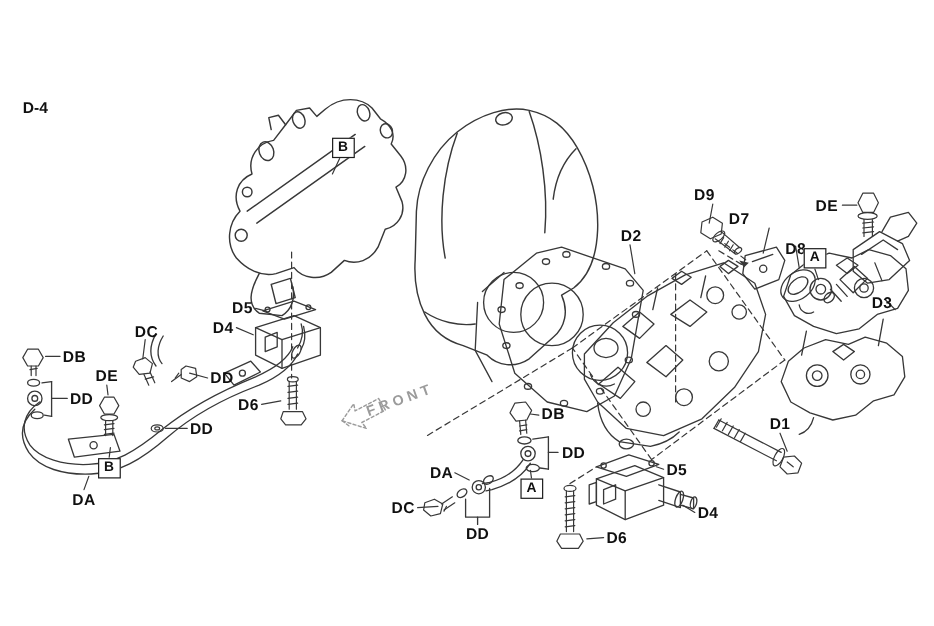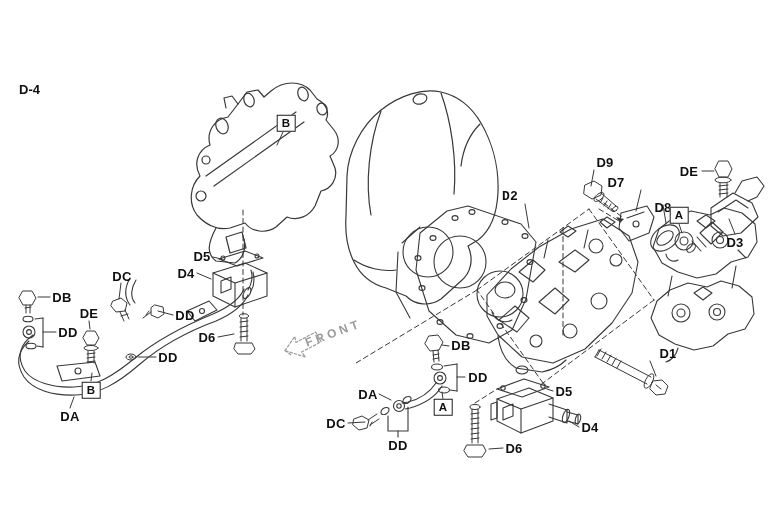--- a/index.html
+++ b/index.html
@@ -349,28 +349,28 @@
       <path d="M443,399 L442,392"></path>
       <path d="M348,423 L365,422"></path>
       <path d="M553,391 L547,389"></path>
       <path d="M579,427 L569,421"></path>
       <path d="M503,448 L489,449"></path>
     </g>
   </svg>
 
   <div id="callouts">
       <div class="callout boxed" style="left: 286px; top: 123px;">B</div>
-      <div class="callout" style="left: 605px; top: 162px; text-align: center;">D9</div>
+      <div class="callout" style="left: 587px; top: 162px; text-align: center;">D9</div>
       <div class="callout" style="left: 616px; top: 182px;">D7</div>
       <div class="callout" style="left: 689px; top: 171px;">DE</div>
       <div class="callout" style="left: 663px; top: 207px;">D8</div>
       <div class="callout boxed" style="left: 679px; top: 215px;">A</div>
-      <div class="callout" style="left: 735px; top: 242px;">D3</div>
-      <div class="callout" style="left: 510px; top: 196px; font-family: Liberation Mono, monospace;">D2</div>
-      <div class="callout" style="left: 668px; top: 353px;">D1</div>
+      <div class="callout" style="left: 735px; top: 252px;">D3</div>
+      <div class="callout" style="left: 526px; top: 196px;">D2</div>
+      <div class="callout" style="left: 650px; top: 353px;">D1</div>
       <div class="callout" style="left: 62px; top: 297px;">DB</div>
       <div class="callout" style="left: 122px; top: 276px;">DC</div>
       <div class="callout" style="left: 89px; top: 313px;">DE</div>
       <div class="callout" style="left: 68px; top: 332px;">DD</div>
       <div class="callout" style="left: 185px; top: 315px;">DD</div>
       <div class="callout" style="left: 168px; top: 357px;">DD</div>
       <div class="callout boxed" style="left: 91px; top: 390px;">B</div>
       <div class="callout" style="left: 70px; top: 416px;">DA</div>
       <div class="callout" style="left: 202px; top: 256px;">D5</div>
       <div class="callout" style="left: 186px; top: 273px;">D4</div>

